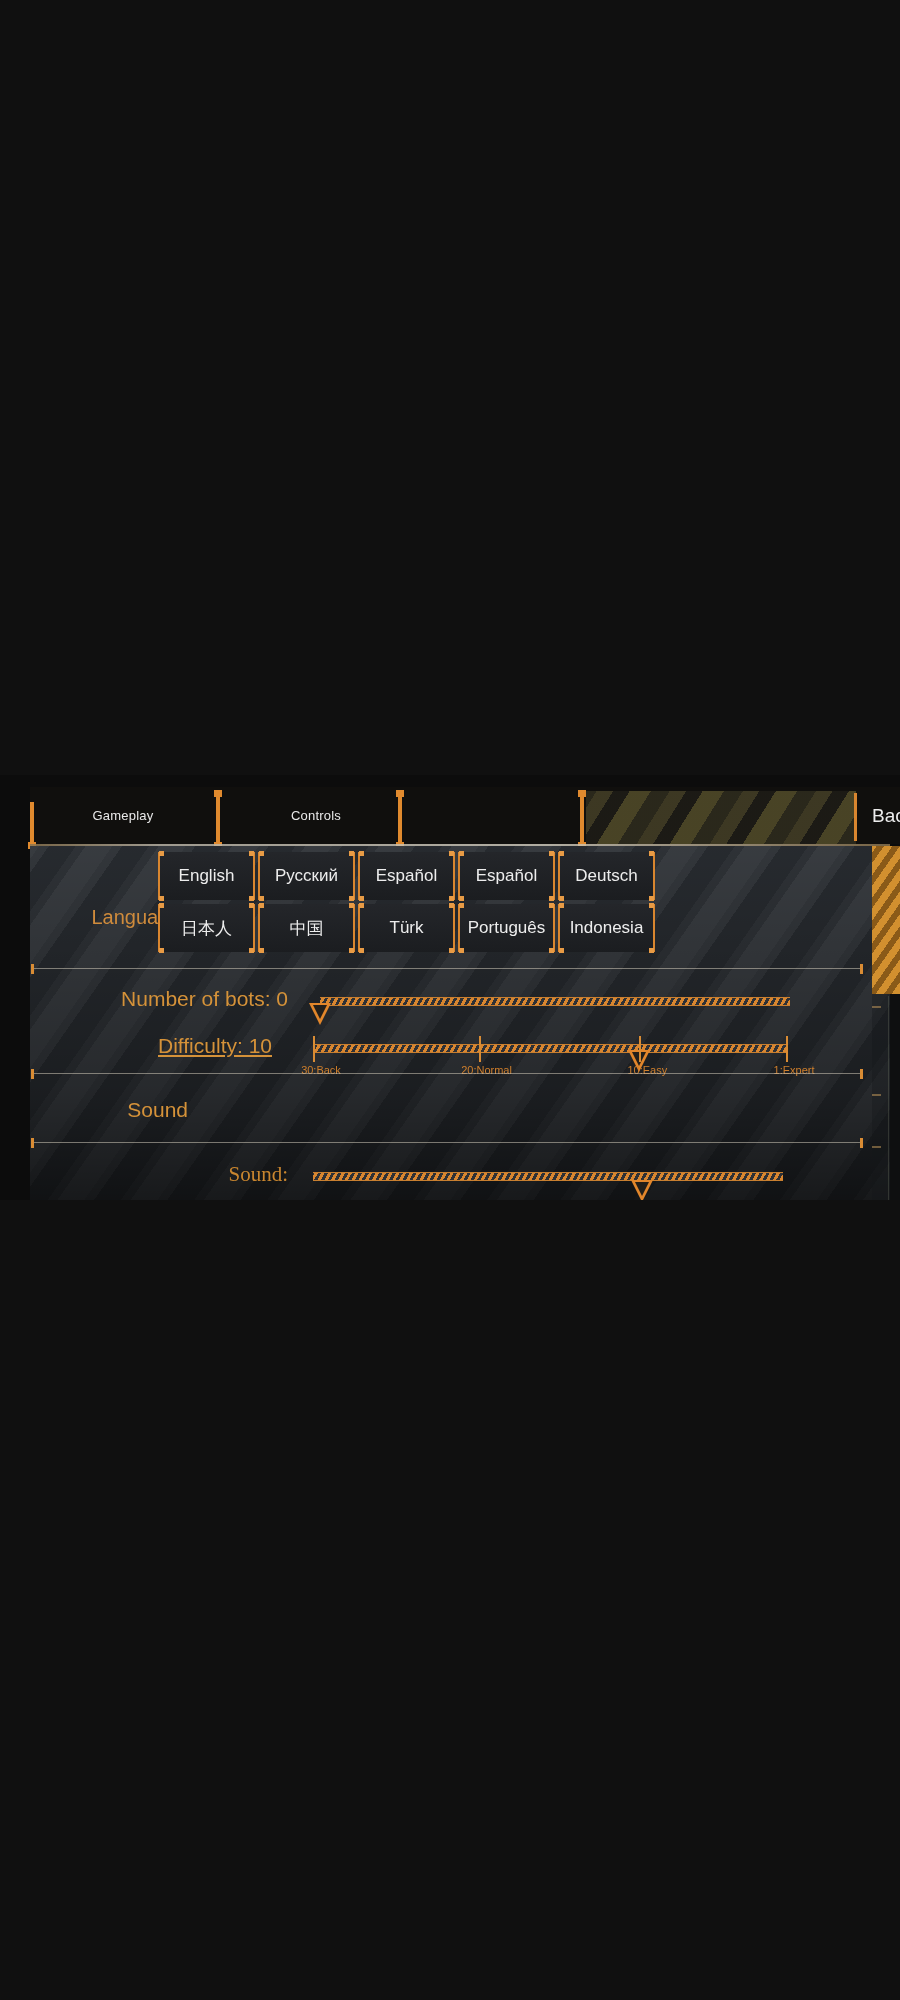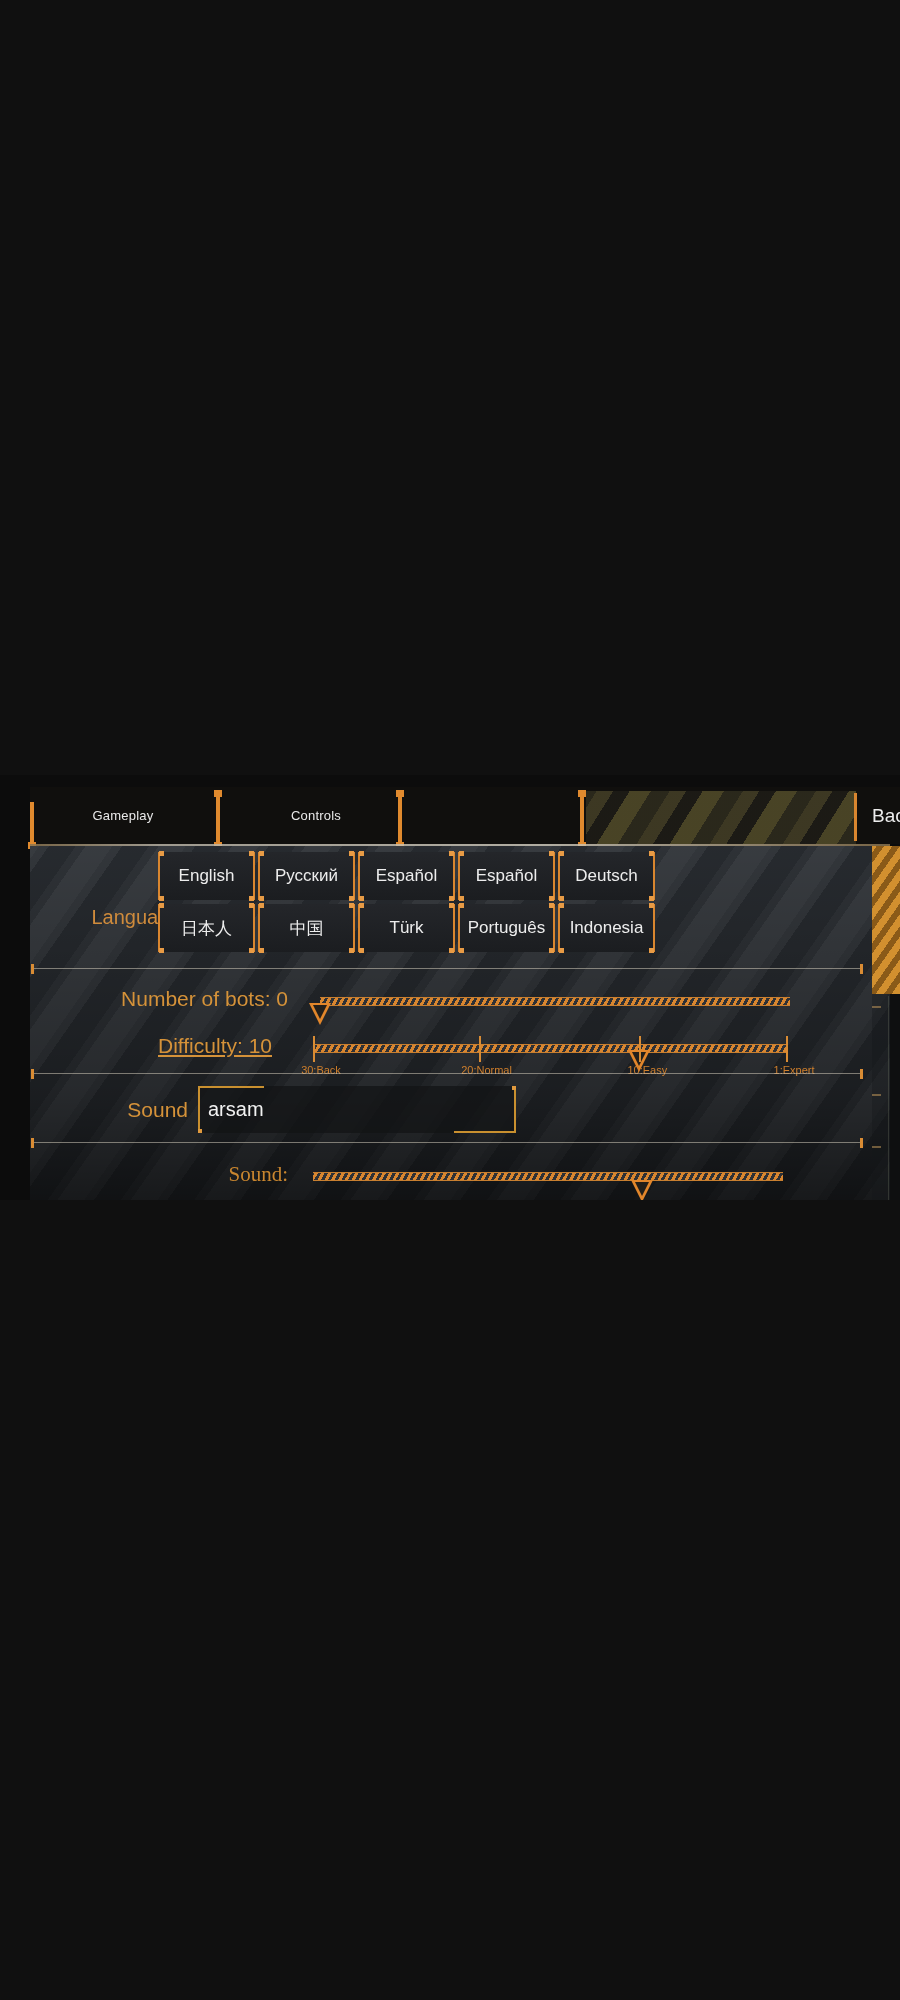--- a/index.html
+++ b/index.html
@@ -526,29 +526,20 @@
             <div class="tick" style="left: 609.37px;"></div>
             <div class="tick-label" style="left: 617.37px;">10:Easy</div>
             <div class="tick" style="left: 756px;"></div>
             <div class="tick-label" style="left: 764px;">1:Expert</div>
           </div>
 
         <div class="divider d2"></div>
 
         <div class="name-row">
           <div class="name-label">Sound</div>
-          <div class="name-field">
-            <span class="brk l-top"></span>
-            <span class="brk l-side"></span>
-            <span class="brk r-side"></span>
-            <span class="brk r-bot"></span>
-            <span class="cdot bl"></span>
-            <span class="cdot tr"></span>
-            <input class="name-value" type="text" value="arsam" style="">
-          </div>
         </div>
 
         <div class="divider d3"></div>
 
         <div class="sound-row">
           <div class="sound-label">Sound:</div>
           <div class="track" id="sound-track">
             <div class="thumb" id="sound-thumb" style="left: 70%;"></div>
           </div>
         </div>

